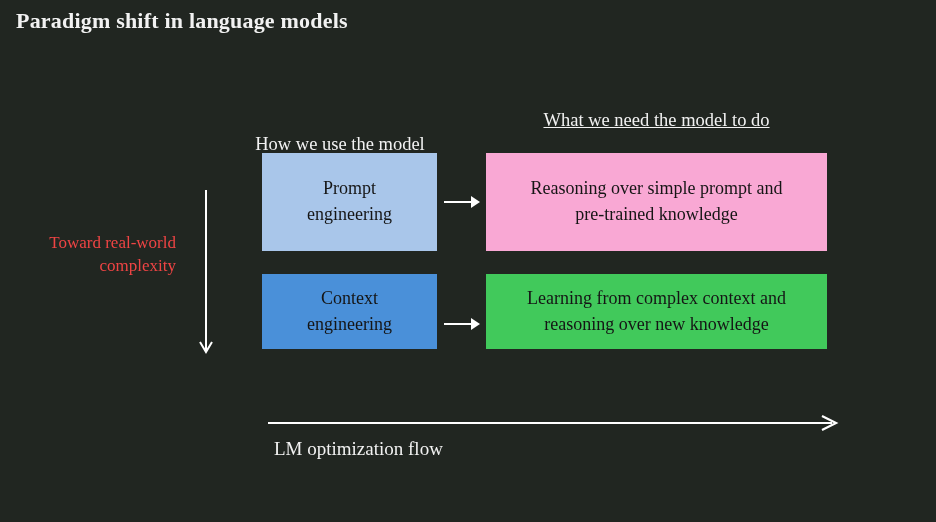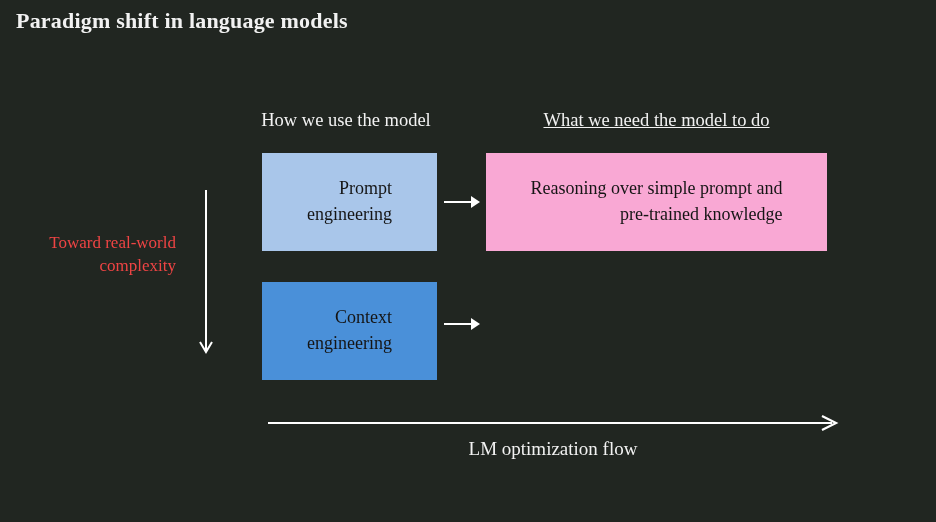--- a/index.html
+++ b/index.html
@@ -26,38 +26,38 @@
     letter-spacing: 0.2px;
   }
   .col-header {
     position: absolute;
     top: 110px;
     color: #f2f2f2;
     font-size: 18.5px;
     text-align: center;
     white-space: nowrap;
   }
-  .col-header.left  { left: 226px; width: 240px; }
+  .col-header.left  { left: 220px; width: 240px; margin-top: 24px; }
   .col-header.right { left: 486px; width: 341px; text-decoration: underline; }
 
   .box {
     position: absolute;
     display: flex;
     align-items: center;
     justify-content: center;
-    text-align: right;
+    text-align: center;
     color: #151515;
     font-size: 18px;
     line-height: 1.42;
     white-space: pre-line;
   }
   .left-box  { left: 262px; width: 175px; }
   .right-box { left: 486px; width: 341px; }
   .row1 { top: 153px; height: 98px; }
-  .row2 { top: 282px; height: 98px; }
+  .row2 { top: 274px; height: 75px; }
 
   .small-arrow {
     position: absolute;
     left: 443px;
     width: 38px;
     height: 16px;
   }
   .small-arrow.arrow1 { top: 194px; }
   .small-arrow.arrow2 { top: 316px; }
 
@@ -82,24 +82,24 @@
 
   .bottom-arrow {
     position: absolute;
     left: 266px;
     top: 413px;
     width: 574px;
     height: 20px;
   }
   .bottom-axis-label {
     position: absolute;
-    left: 266px;
+    left: 274px;
     top: 438px;
     width: 574px;
-    text-align: center;
+    text-align: left;
     color: #f2f2f2;
     font-size: 19px;
   }
 </style>
 </head>
 <body>
 
 <div class="canvas">
 
   <h1 class="title">Paradigm shift in language models</h1>
@@ -120,20 +120,22 @@
 pre-trained knowledge</div>
 
   <div class="box left-box row2" style="background: rgb(74, 144, 217);">Context
 engineering</div>
 
   <svg class="small-arrow arrow2" viewBox="0 0 38 16">
     <line x1="1" y1="8" x2="29" y2="8" stroke="#ffffff" stroke-width="2"></line>
     <polygon points="28,2 37,8 28,14" fill="#ffffff"></polygon>
   </svg>
 
+  <div class="box right-box row2" style="background: rgb(65, 201, 91);">Learning from complex context and
+reasoning over new knowledge</div>
 
   <svg class="v-arrow" viewBox="0 0 16 170">
     <line x1="8" y1="2" x2="8" y2="162" stroke="#ffffff" stroke-width="2"></line>
     <polyline points="2,154 8,164 14,154" fill="none" stroke="#ffffff" stroke-width="2"></polyline>
   </svg>
 
   <div class="v-axis-label">Toward real-world
 complexity</div>
 
   <svg class="bottom-arrow" viewBox="0 0 574 20">

